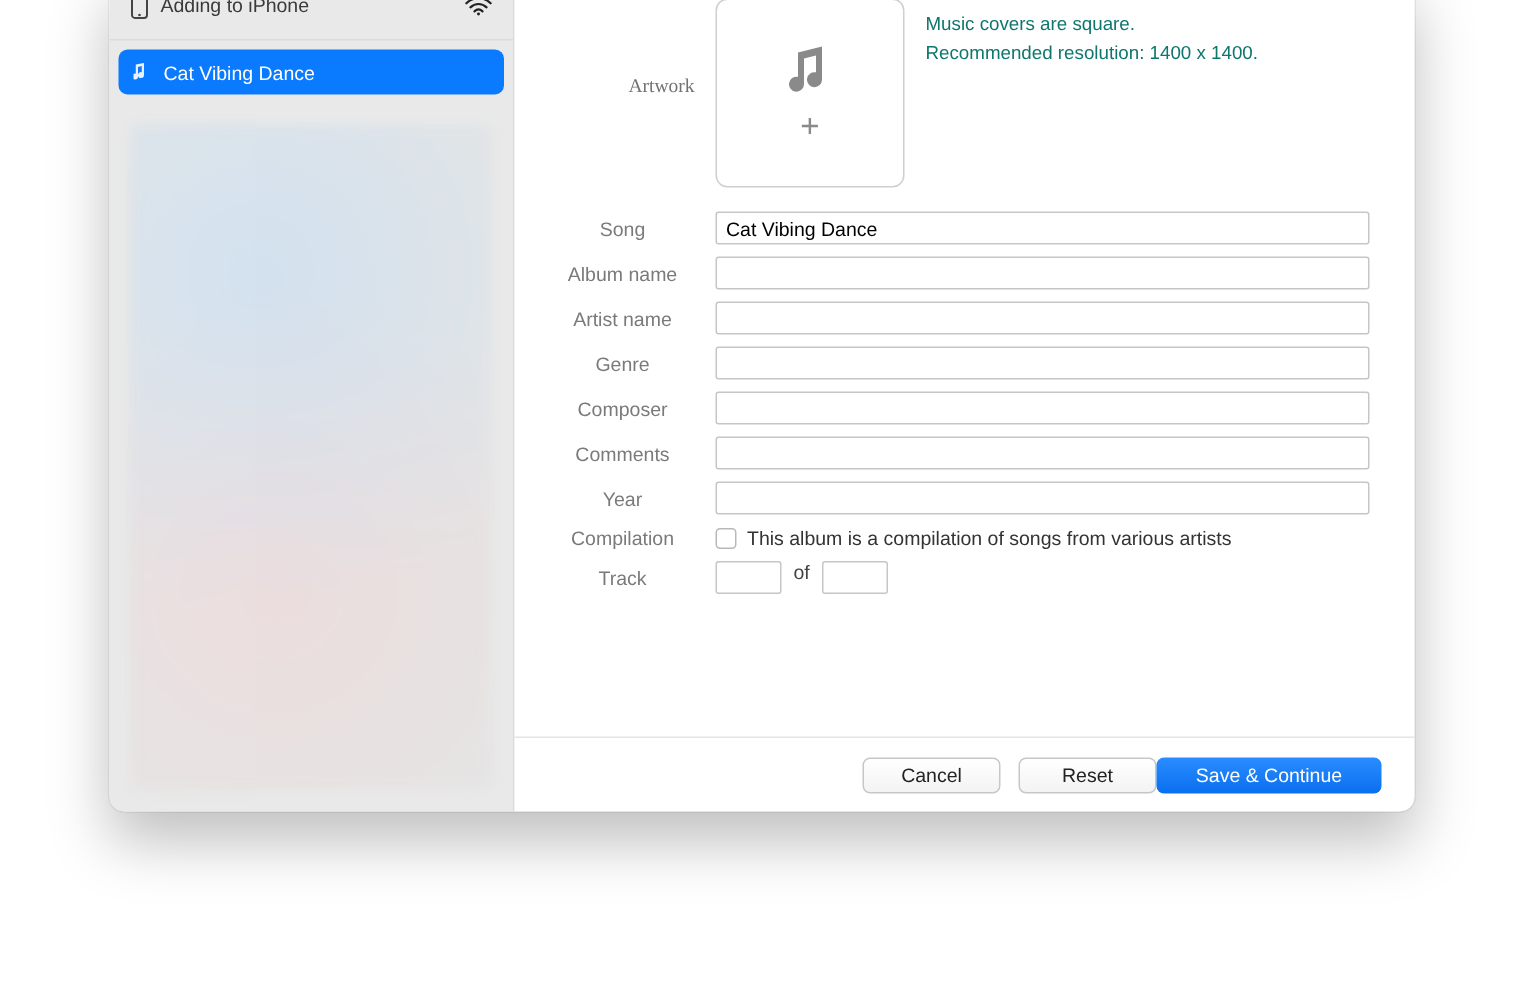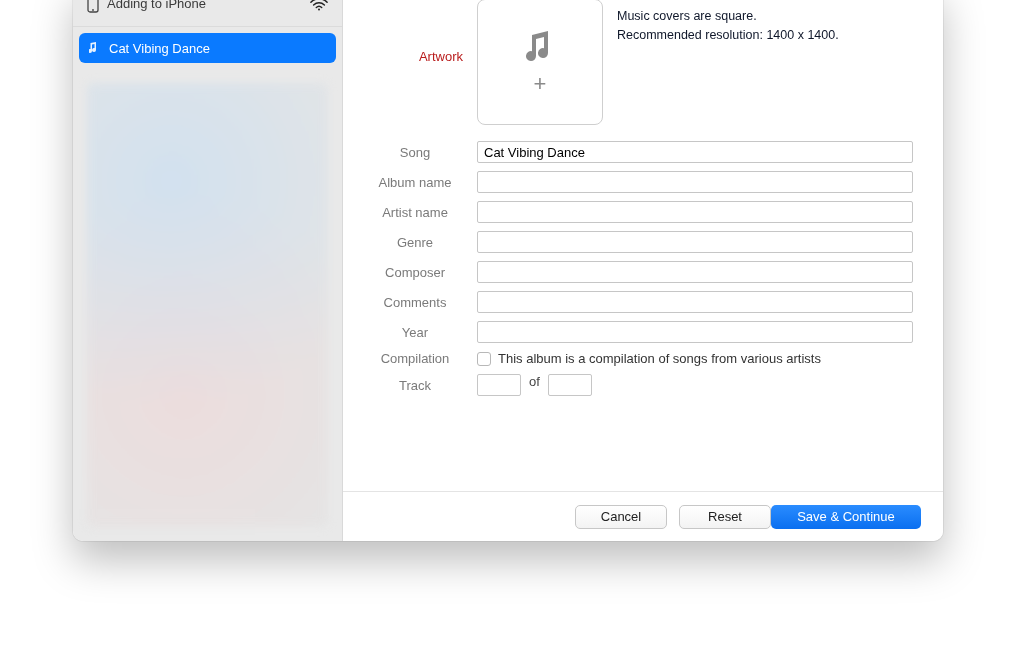--- a/index.html
+++ b/index.html
@@ -68,35 +68,36 @@
     flex: 1;
     padding: 18px 30px 8px 24px;
     overflow: auto;
   }
   .artwork-row {
     display: flex; align-items: flex-start; gap: 14px;
     margin-bottom: 16px;
   }
   .label-col {
     width: 96px; text-align: right;
-    color: #b91c1c; font-size: 13px;
+    color: #737373; font-size: 13px;
     padding-top: 50px;
+    font-family: Liberation Serif, serif;
   }
   .artwork-box {
     width: 126px; height: 126px;
     border: 1px solid #cfcfcf;
     border-radius: 8px;
     background: #fff;
     display: flex; align-items: center; justify-content: center; flex-direction: column;
     gap: 10px;
     cursor: pointer;
   }
   .artwork-note svg { width: 28px; height: 34px; display:block; }
   .artwork-plus { font-size: 22px; color: #8a8a8a; line-height: 1; }
-  .artwork-hint { color: #0f172a; font-size: 12.5px; line-height: 1.5; margin-top: 8px; }
+  .artwork-hint { color: #0f766e; font-size: 12.5px; line-height: 1.5; margin-top: 8px; }
 
   .form-row {
     display: flex; align-items: center; gap: 14px;
     margin-bottom: 8px;
   }
   .form-row .lbl {
     width: 96px; text-align: center;
     color: #7a7a7a; font-size: 13px;
   }
   .form-row .val { flex: 1; }

